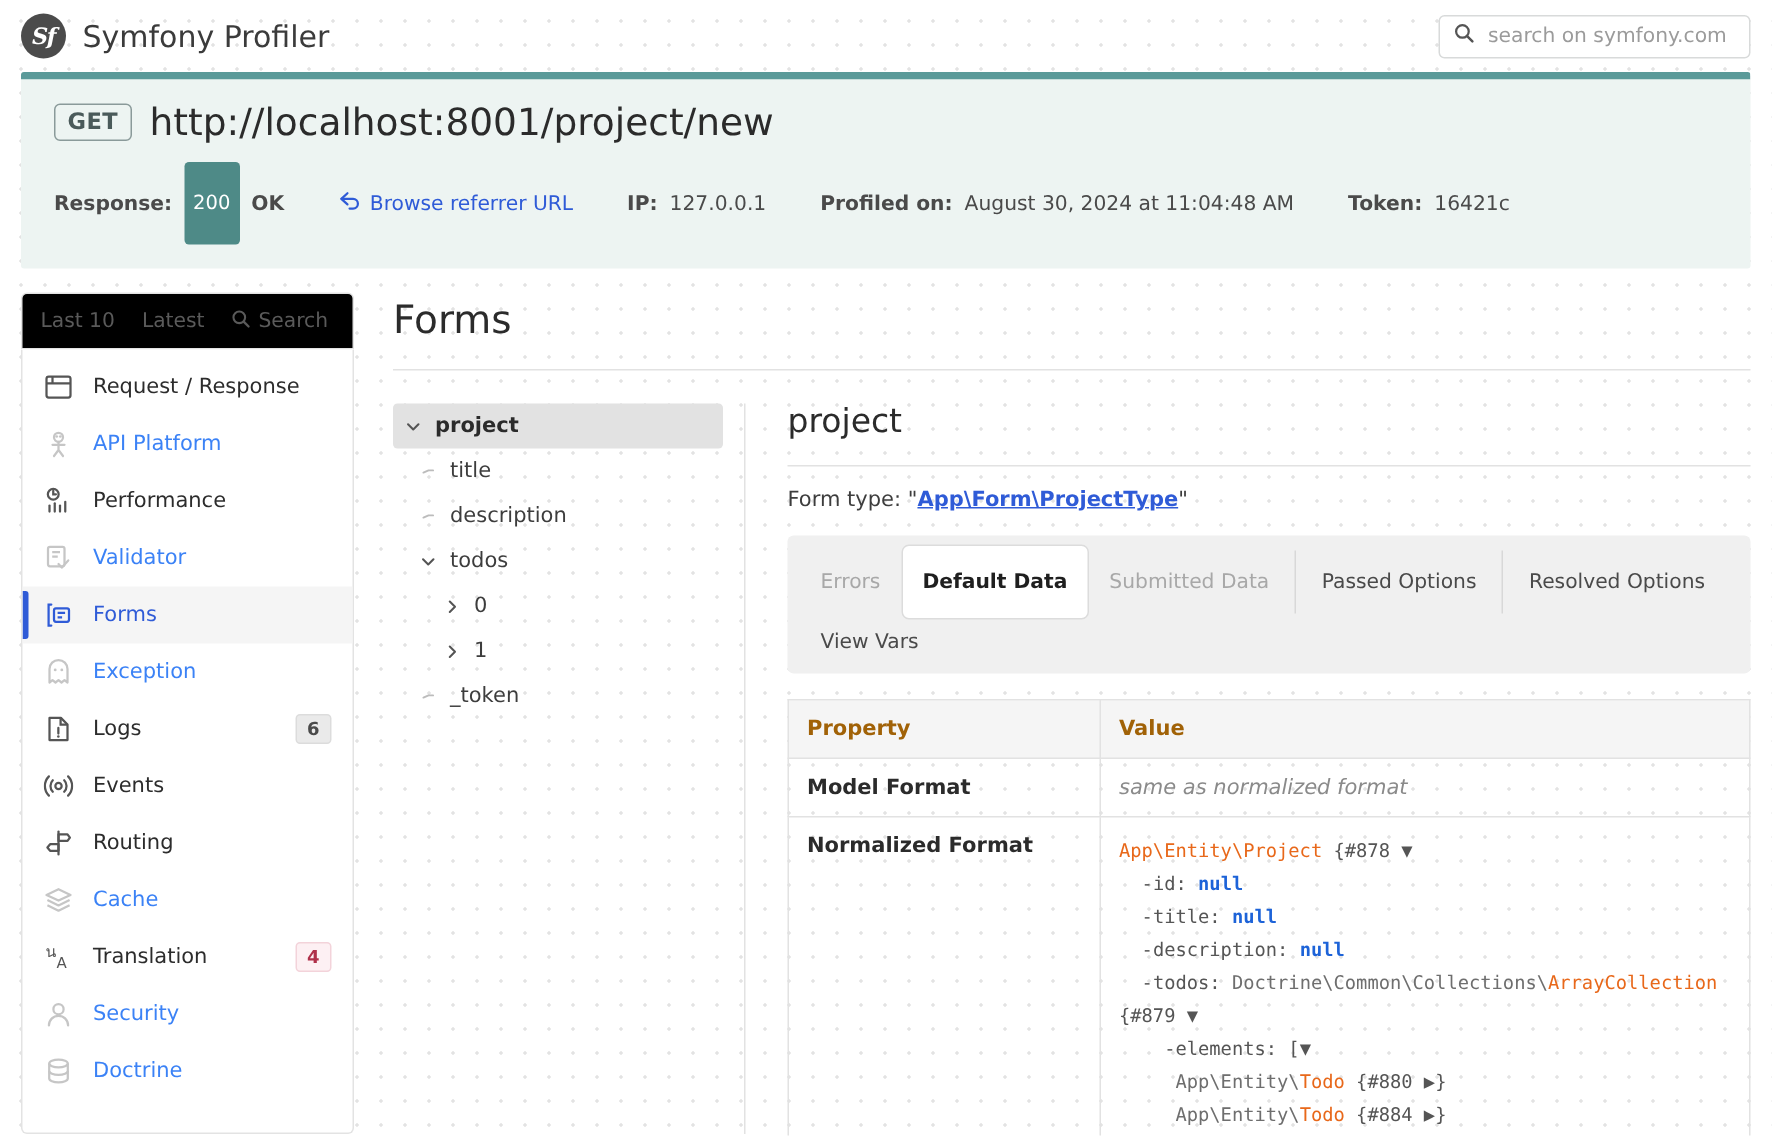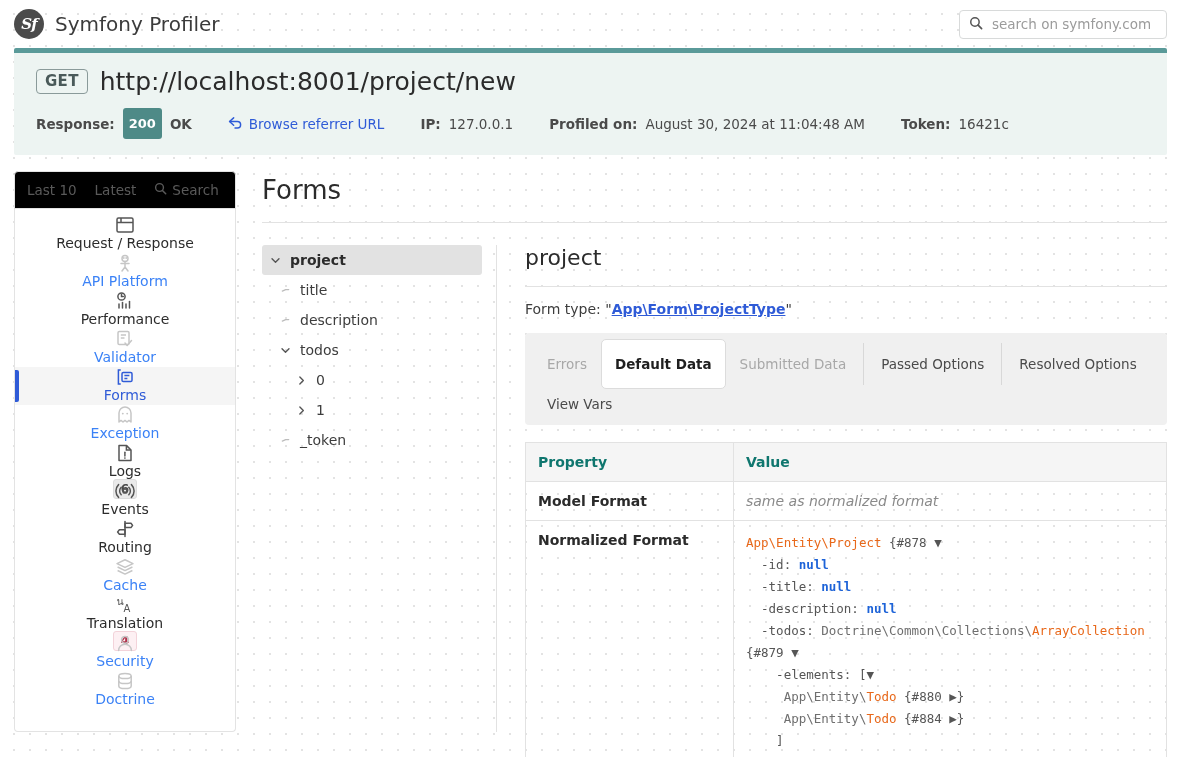--- a/index.html
+++ b/index.html
@@ -47,22 +47,22 @@
     border:1px solid #8a9a9a; border-radius:4px; color:#4a5a5a;
     font-size:15px; font-weight:bold; padding:2px 8px 3px 8px; letter-spacing:.3px;
   }
   .url-text { font-size:25px; color:#2b2b2b; font-weight:400; }
   .meta-row {
     display:flex; align-items:center; gap:8px; margin-top:12px;
     font-size:13.5px; color:#4a4a4a;
   }
   .meta-row .lbl { font-weight:bold; color:#4a4a4a; }
   .status-badge {
-    background:#4e8a87; color:#fff; font-weight:bold; font-size:13px;
-    padding:8px 6px; border-radius:3px;
+    background:#4e8a87; color:#fff; font-weight:normal; font-size:13px;
+    padding:20px 6px; border-radius:3px;
   }
   .meta-sep { width:20px; display:inline-block; }
   .referrer-link {
     color:#2f5bd7; text-decoration:none; display:inline-flex; align-items:center; gap:6px;
     font-size:13.5px;
   }
 
   
   .layout { display:flex; margin-top:16px; height:calc(757px - 48px - 132px - 16px); }
 
@@ -73,22 +73,22 @@
     height:38px; display:flex; align-items:center; gap:18px; padding:0 12px;
     font-size:13.5px; color:#5a5a5a;
   }
   .sidebar-tabs .st { cursor:pointer; display:flex; align-items:center; gap:5px; }
   .sidebar-menu {
     background:#fff; border:1px solid #e3e3e3; border-top:0;
     border-radius:0 0 4px 4px; padding:6px 0 0 0; overflow:hidden;
     height:calc(100% - 38px);
   }
   .nav-item {
-    display:flex; align-items:center; height:38px; padding:0 14px;
-    font-size:14px; color:#2c2c2c; position:relative; cursor:pointer;flex-direction:column;
+    display:flex; align-items:center; gap:13px; height:38px; padding:0 14px;
+    font-size:14px; color:#2c2c2c; position:relative; cursor:pointer;
   }
   .nav-item.disabled { color:#3b82f6; }
   .nav-item.active { background:#f5f5f5; color:#2f5bd7; font-weight:500; }
   .nav-item.active::before {
     content:""; position:absolute; left:0; top:3px; bottom:3px; width:4px;
     background:#2f5bd7; border-radius:0 2px 2px 0;
   }
   .nav-icon { width:20px; height:20px; display:flex; align-items:center; justify-content:center; flex-shrink:0; }
   .nav-icon svg { display:block; }
   .nav-label { flex:1; }
@@ -131,21 +131,21 @@
   .tab {
     font-size:13.5px; color:#4a4a4a; padding:7px 14px; border-radius:5px;
     cursor:pointer; white-space:nowrap;
   }
   .tab.disabled { color:#a8a8a8; cursor:default; }
   .tab.active { background:#fff; border:1px solid #dcdcdc; color:#1f1f1f; font-weight:bold; padding:16px 13px; }
   .tab-sep { width:1px; align-self:stretch; background:#d8d8d8; margin:4px 3px; }
 
   table.data { width:100%; border-collapse:collapse; margin-top:17px; table-layout:fixed; }
   table.data th {
-    text-align:left; background:#f5f5f5; font-size:14px; color:#0f766e;
+    text-align:left; background:#f5f5f5; font-size:14px; color:#a16207;
     padding:11px 12px; border:1px solid #e2e2e2; font-weight:bold;
   }
   table.data td {
     padding:11px 12px; border:1px solid #e2e2e2; vertical-align:top; font-size:14px;
   }
   table.data th.c1, table.data td.c1 { width:208px; }
   td.prop { font-weight:bold; color:#2b2b2b; }
   .same-as { font-style:italic; color:#8a8a8a; }
 
   pre.dump {

